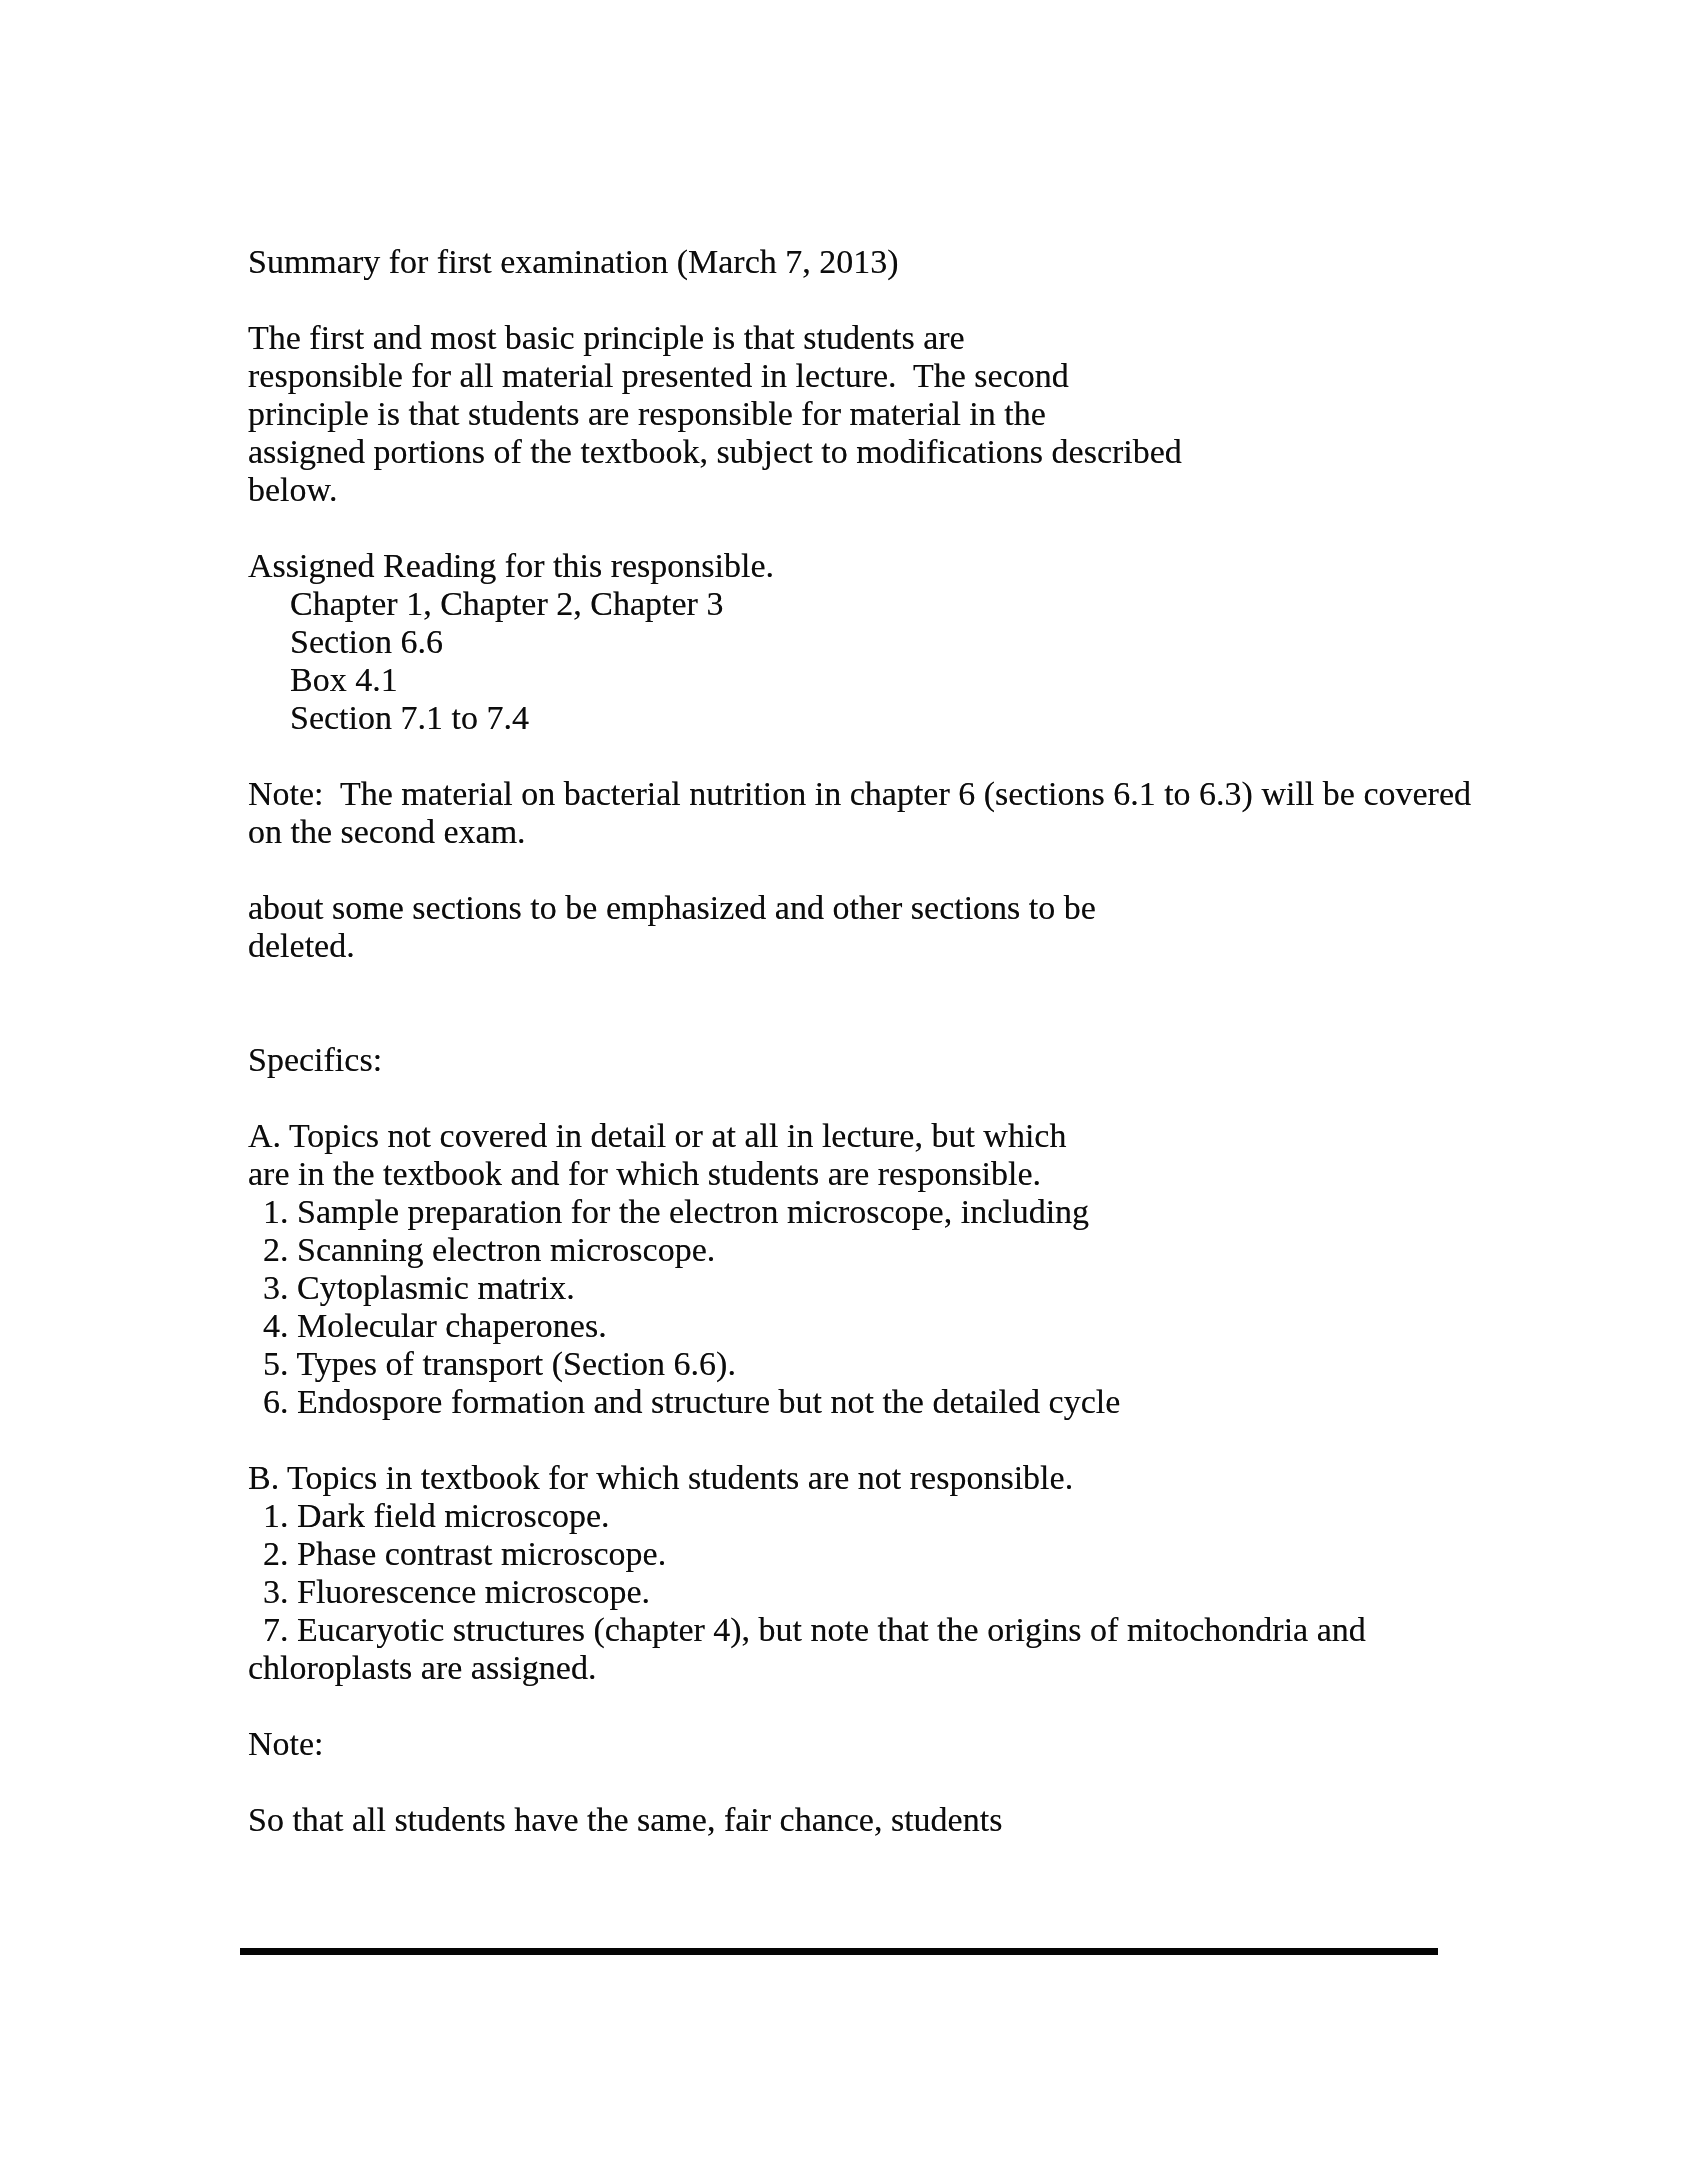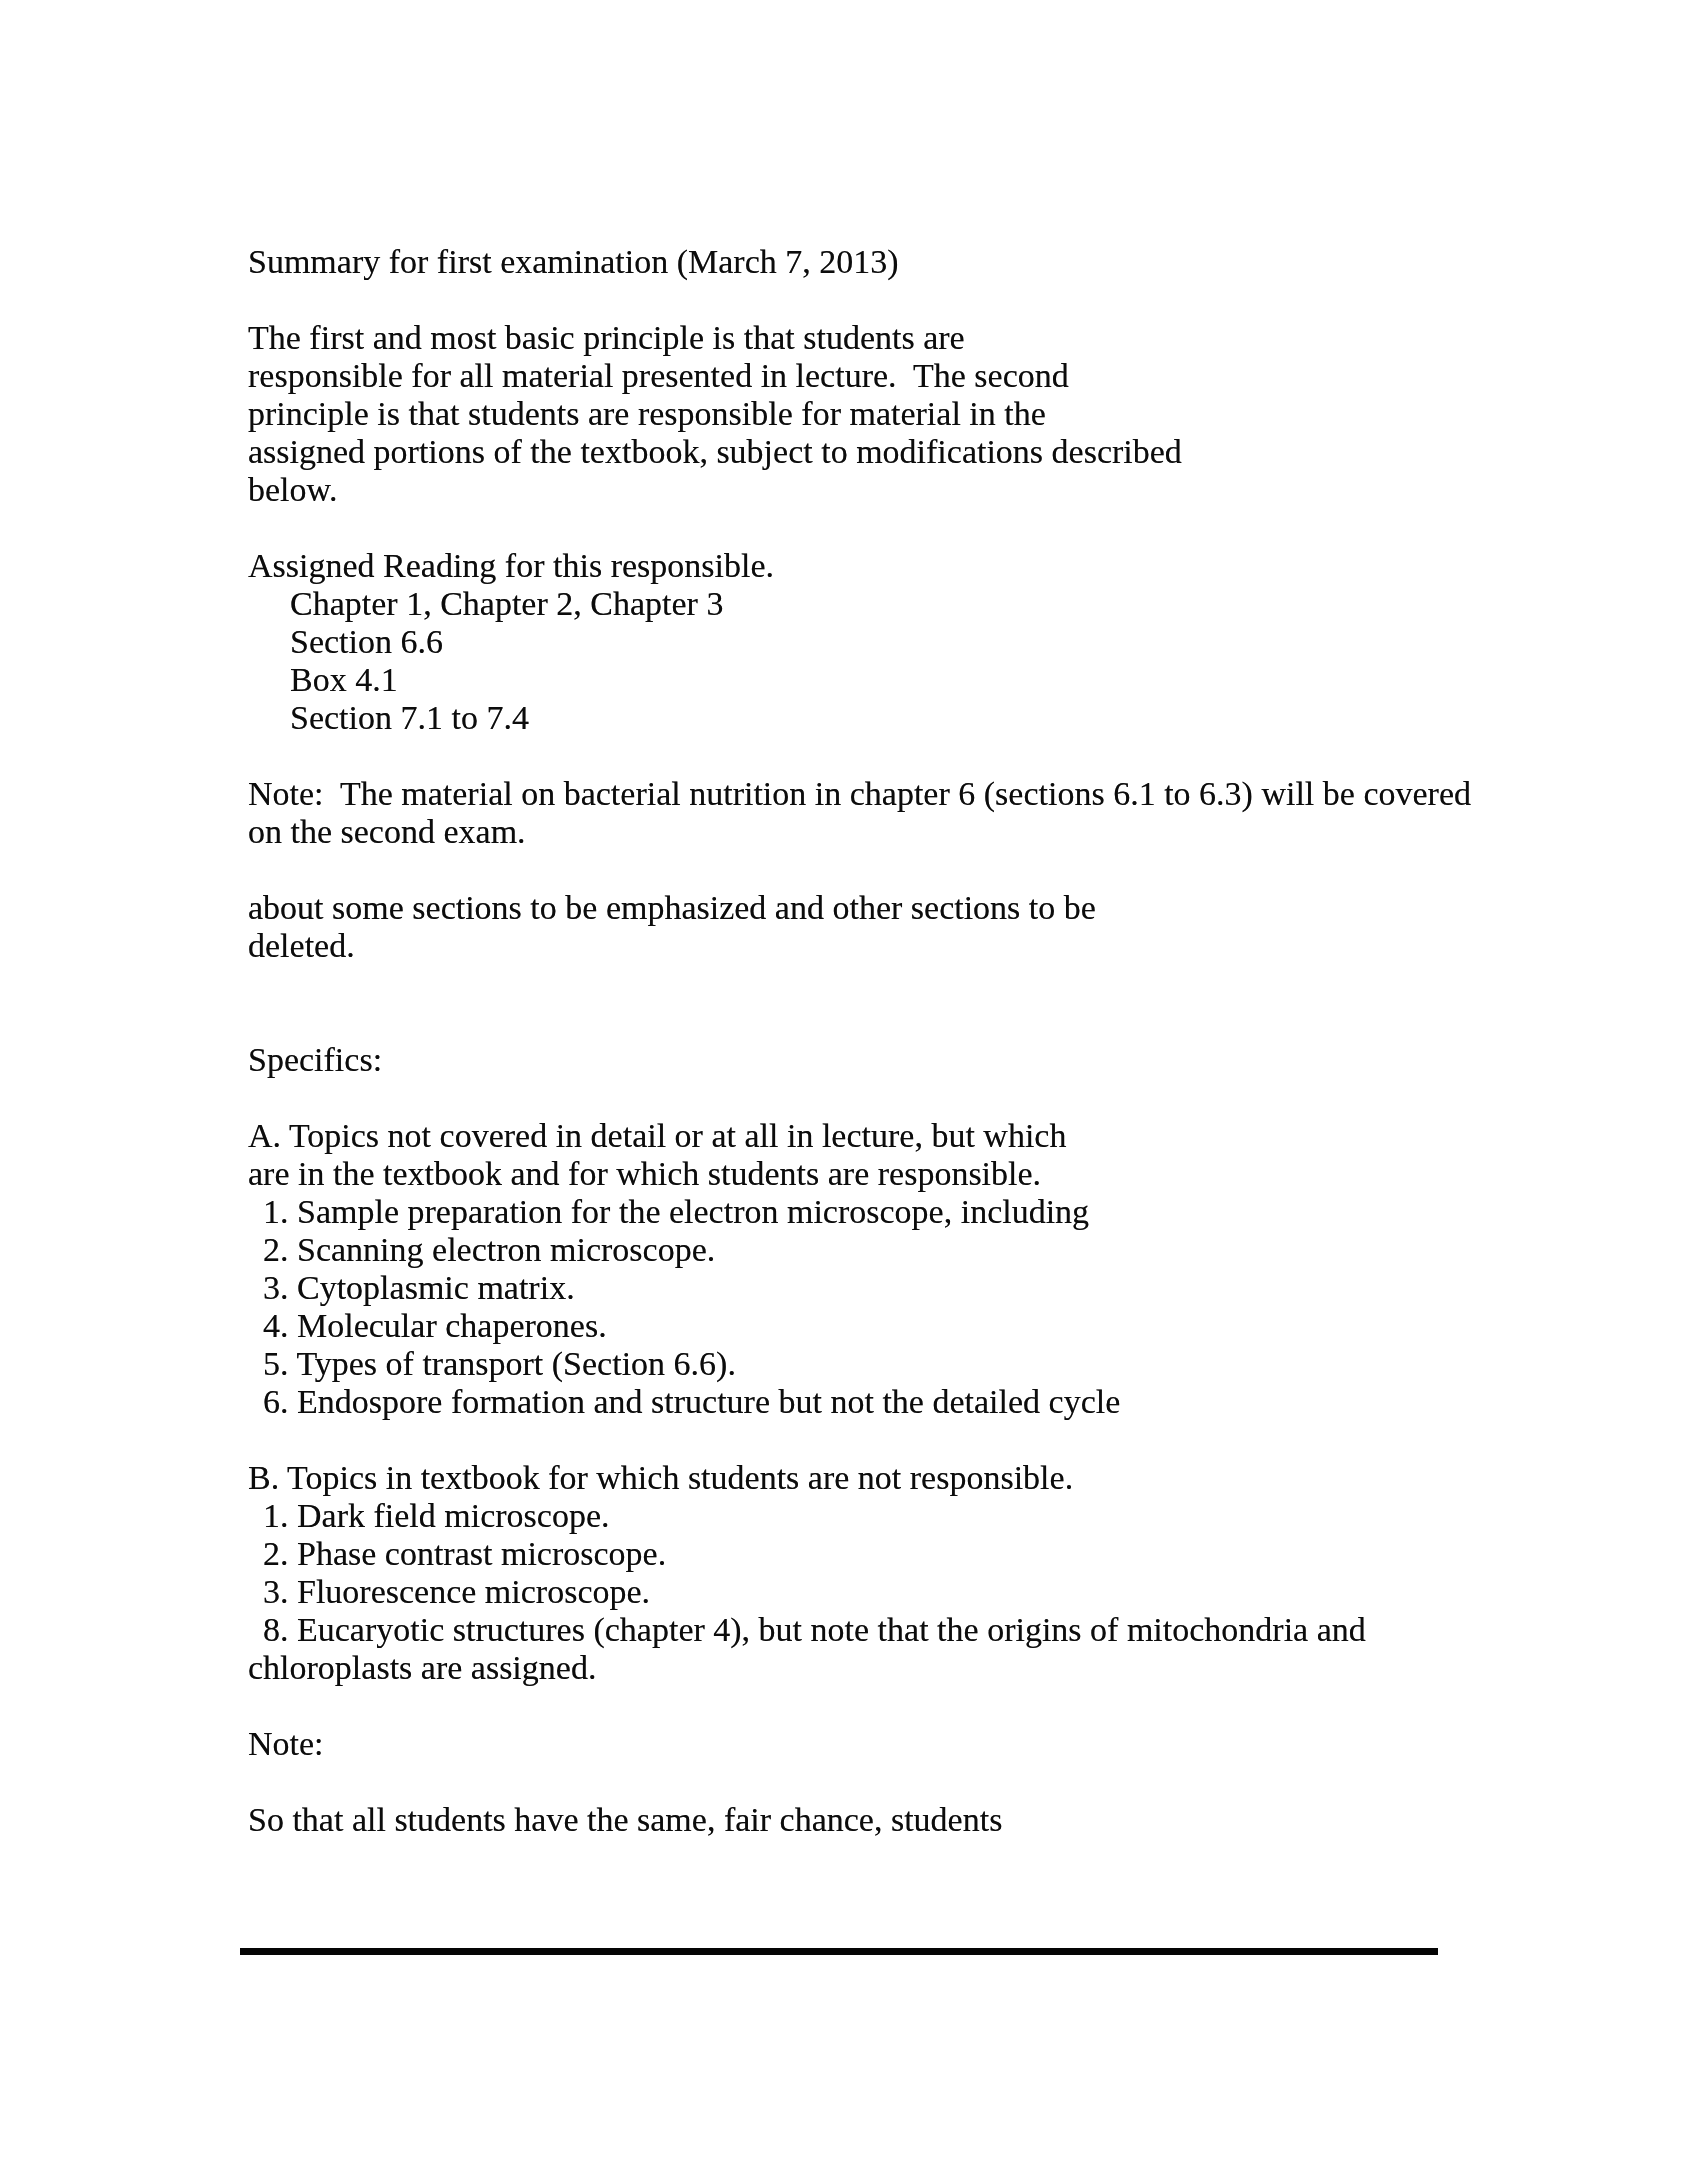--- a/index.html
+++ b/index.html
@@ -83,21 +83,21 @@
     <div class="line ind-2">3. Cytoplasmic matrix.</div>
     <div class="line ind-2">4. Molecular chaperones.</div>
     <div class="line ind-2">5. Types of transport (Section 6.6).</div>
     <div class="line ind-2">6. Endospore formation and structure but not the detailed cycle</div>
     <div class="line"></div>
 
     <div class="line">B. Topics in textbook for which students are not responsible.</div>
     <div class="line ind-2">1. Dark field microscope.</div>
     <div class="line ind-2">2. Phase contrast microscope.</div>
     <div class="line ind-2">3. Fluorescence microscope.</div>
-    <div class="line ind-2">8. Eucaryotic structures (chapter 4), but note that the origins of mitochondria and</div>
+    <div class="line ind-2">7. Eucaryotic structures (chapter 4), but note that the origins of mitochondria and</div>
     <div class="line">chloroplasts are assigned.</div>
     <div class="line"></div>
 
     <div class="line">Note:</div>
     <div class="line"></div>
 
     <div class="line">So that all students have the same, fair chance, students</div>
 
   </div>
 

